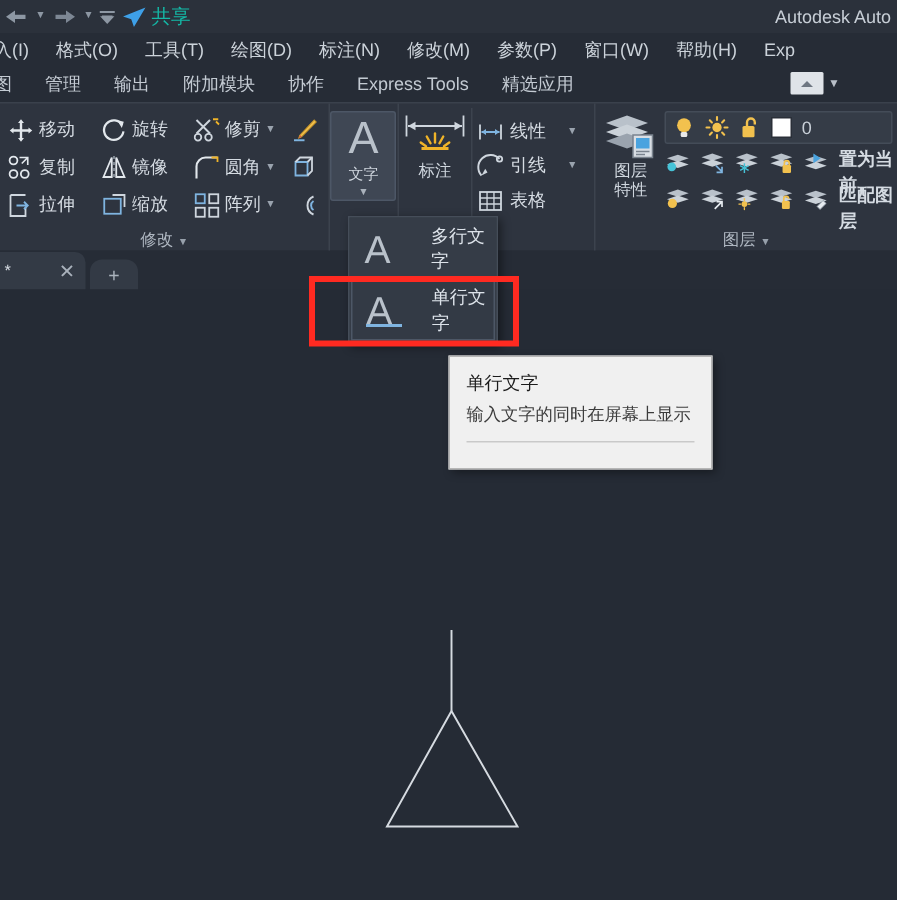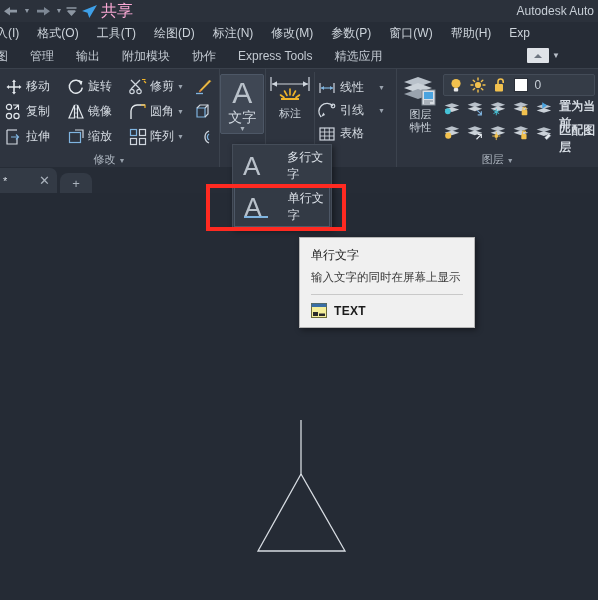--- a/index.html
+++ b/index.html
@@ -28,21 +28,21 @@
     height: 22px; color: #9aa3ae;
   }
   .arrow-undo, .arrow-redo {
     width: 22px; font-size: 14px; color: #8d97a3;
   }
   .mini-caret {
     width: 10px; font-size: 7px; color: #8d97a3; line-height: 22px;
   }
   .qat-flyout { width: 14px; font-size: 9px; color: #8d97a3; }
   .share-icon { width: 22px; color: #3ea0e8; font-size: 14px; }
-  .share-label { color: #f9a8d4; font-size: 16px; padding-left: 1px; }
+  .share-label { color: #14b8a6; font-size: 13px; padding-left: 1px; }
   .app-title {
     position: absolute; right: 4px; top: 0; height: 22px; line-height: 22px;
     color: #c7ced6; font-size: 12px; white-space: nowrap;
   }
 
   
   .menu-bar {
     position: absolute; left: 0; top: 22px; width: 598px; height: 22px;
     background: #262c36;
     display: flex; align-items: center;
@@ -108,21 +108,21 @@
   .big-text-btn {
     width: 44px; margin: 2px auto 0 auto;
     display: flex; flex-direction: column; align-items: center;
     background: #3f4754; border: 1px solid #4d5766; border-radius: 2px;
     padding-top: 1px;
   }
   .big-text-btn .glyphA {
     font-size: 30px; color: #b9c1ca; line-height: 34px;
     font-family: "Liberation Sans", sans-serif; font-weight: 400;
   }
-  .big-text-btn .lbl { color: #cfd6de; font-size: 14px; line-height: 14px; }
+  .big-text-btn .lbl { color: #cfd6de; font-size: 10px; line-height: 14px; }
   .big-text-btn .cv { color: #aab2bc; font-size: 7px; line-height: 9px; }
 
   
   .anno-panel { width: 48px; position: relative; }
   .dim-btn {
     width: 46px; margin: 2px auto 0 auto;
     display: flex; flex-direction: column; align-items: center;
   }
   .dim-btn .lbl { color: #cfd6de; font-size: 11px; margin-top: 2px; }
   .anno-col {
@@ -607,26 +607,15 @@
       <span class="lbl">单行文字</span>
     </div>
   </div>
 
   <div class="red-box"></div>
 
   <div class="tooltip">
     <div class="tt-title">单行文字</div>
     <div class="tt-desc">输入文字的同时在屏幕上显示</div>
     <div class="tt-sep"></div>
-    <div class="tt-cmd">
-      <span class="cmd-icon">
-        <svg width="16" height="15" viewBox="0 0 16 15">
-          <rect x="0.5" y="0.5" width="15" height="14" fill="#f5ef9b" stroke="#6b6b3a"></rect>
-          <rect x="0.5" y="0.5" width="15" height="3.5" fill="#3a6ea5"></rect>
-          <rect x="2" y="9" width="5" height="4" fill="#2b2b2b"></rect>
-          <rect x="8" y="10.5" width="6" height="2.5" fill="#2b2b2b"></rect>
-        </svg>
-      </span>
-      <span class="cmdname">TEXT</span>
-    </div>
   </div>
 
 </div>
 
 </body></html>

